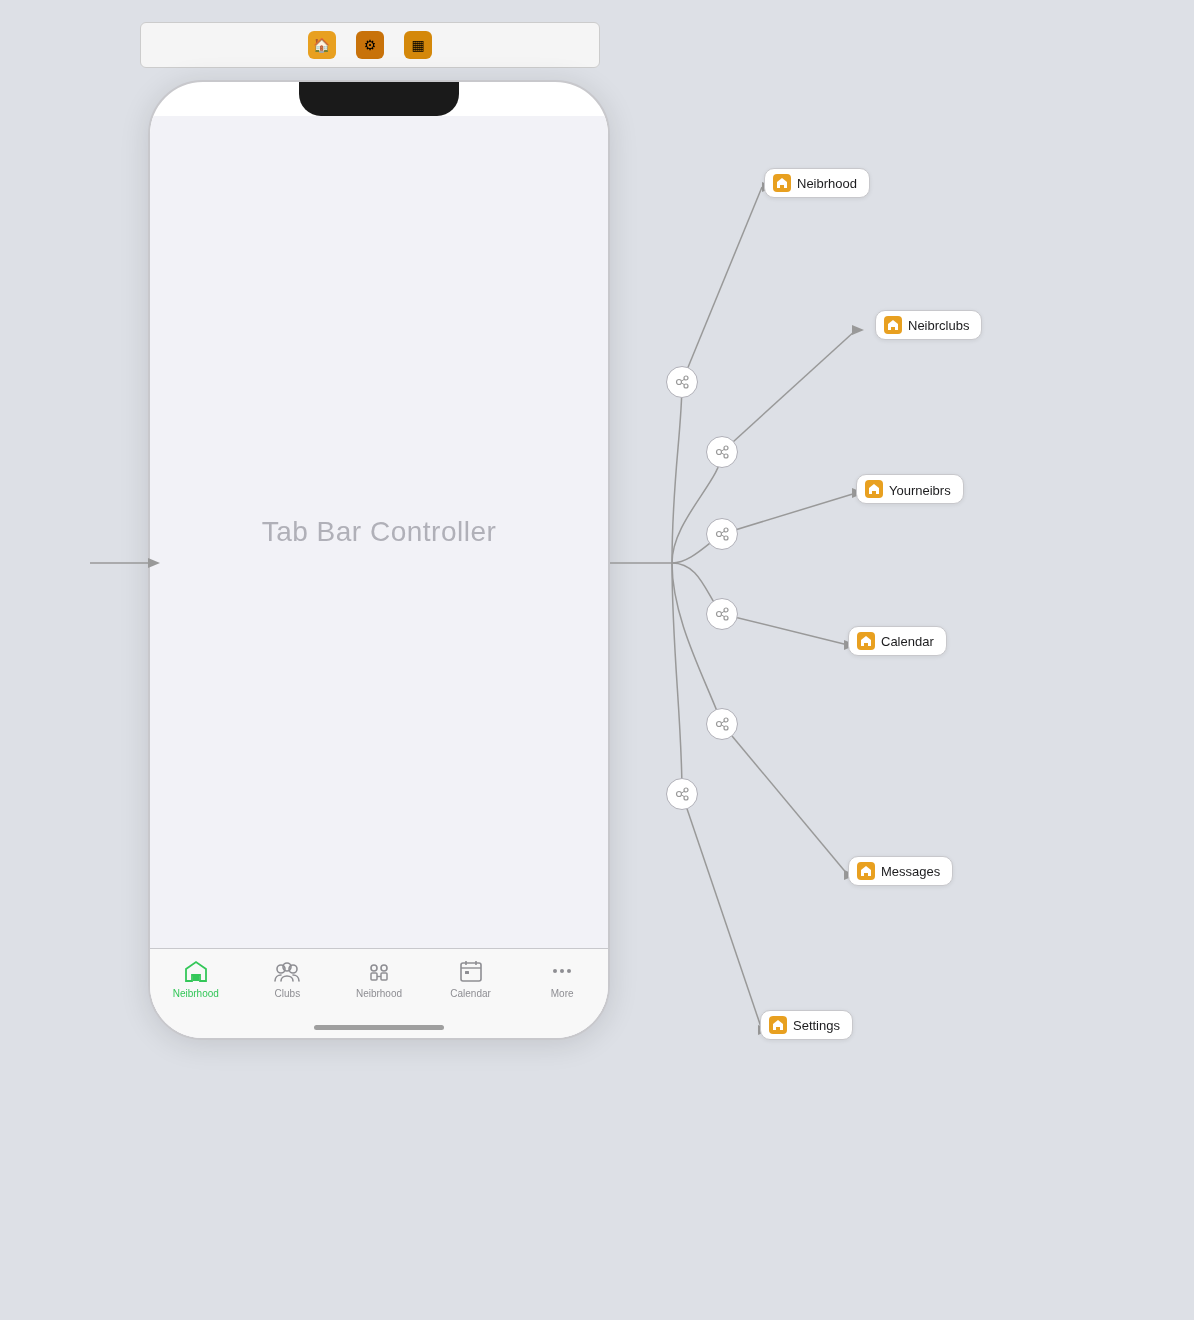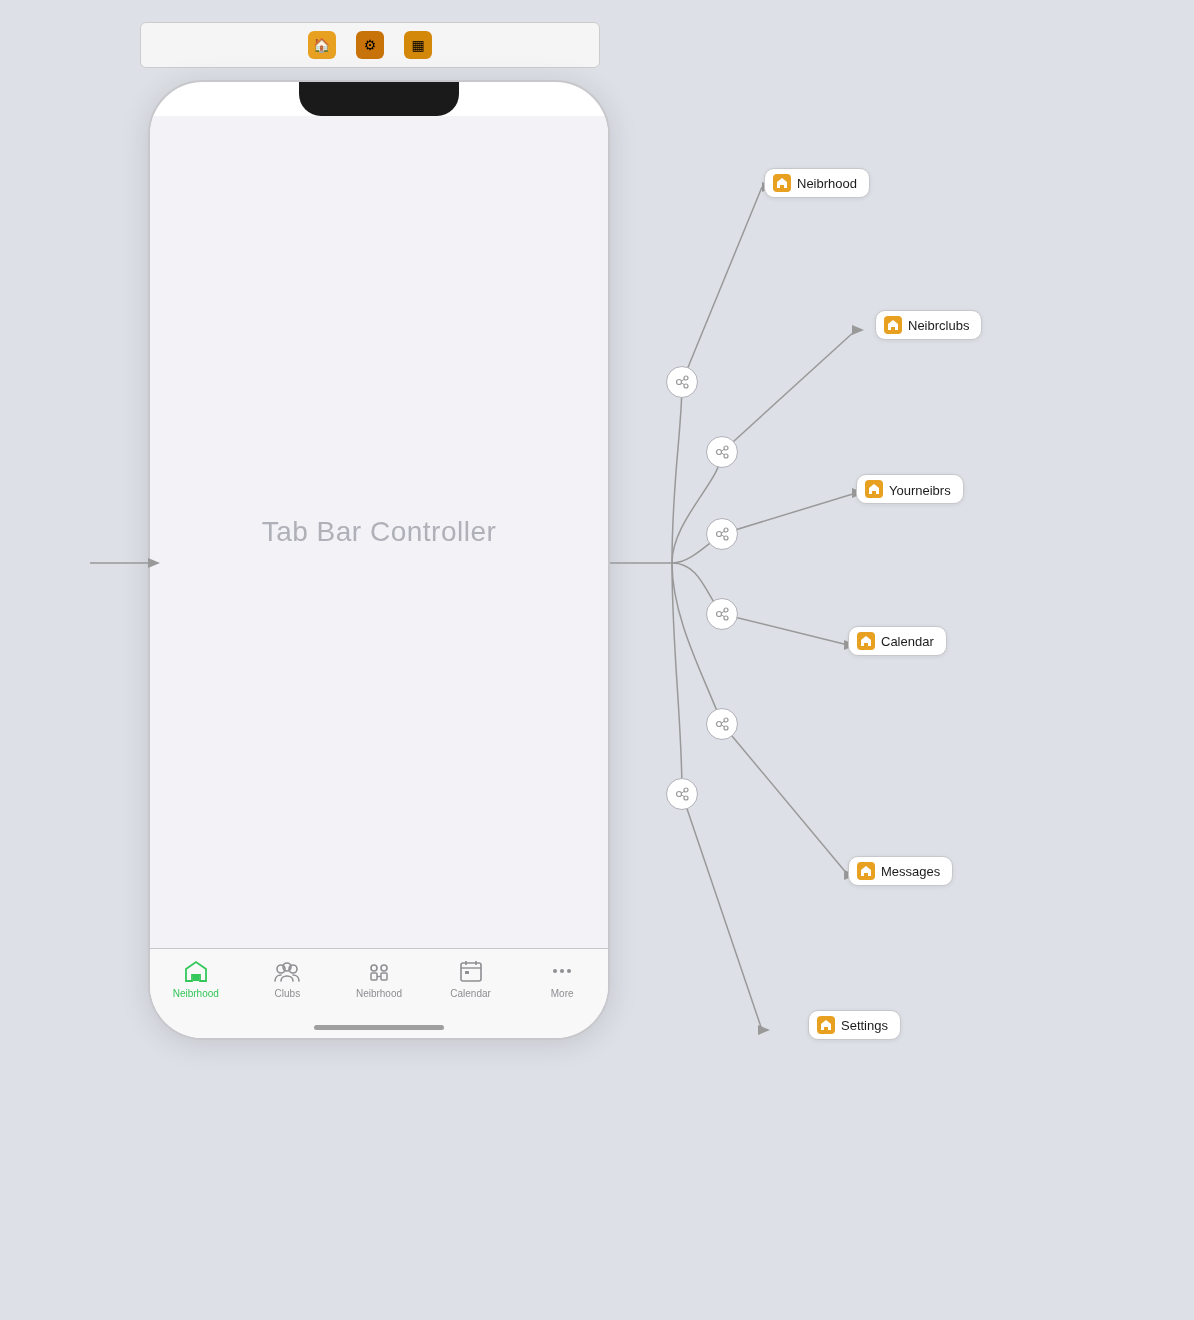--- a/index.html
+++ b/index.html
@@ -413,20 +413,20 @@
 
 <div class="dest-label" style="top:856px; left:848px;">
   <div class="dest-icon">
     <svg width="12" height="12" viewBox="0 0 12 12" fill="none">
       <path d="M1 11V5L6 1L11 5V11H8V8H4V11H1Z" fill="white"></path>
     </svg>
   </div>
   <span>Messages</span>
 </div>
 
-<div class="dest-label" style="top:1010px; left:760px;margin-left:48px;">
+<div class="dest-label" style="top:1010px; left:760px;">
   <div class="dest-icon">
     <svg width="12" height="12" viewBox="0 0 12 12" fill="none">
       <path d="M1 11V5L6 1L11 5V11H8V8H4V11H1Z" fill="white"></path>
     </svg>
   </div>
   <span>Settings</span>
 </div>
 
 </body></html>

